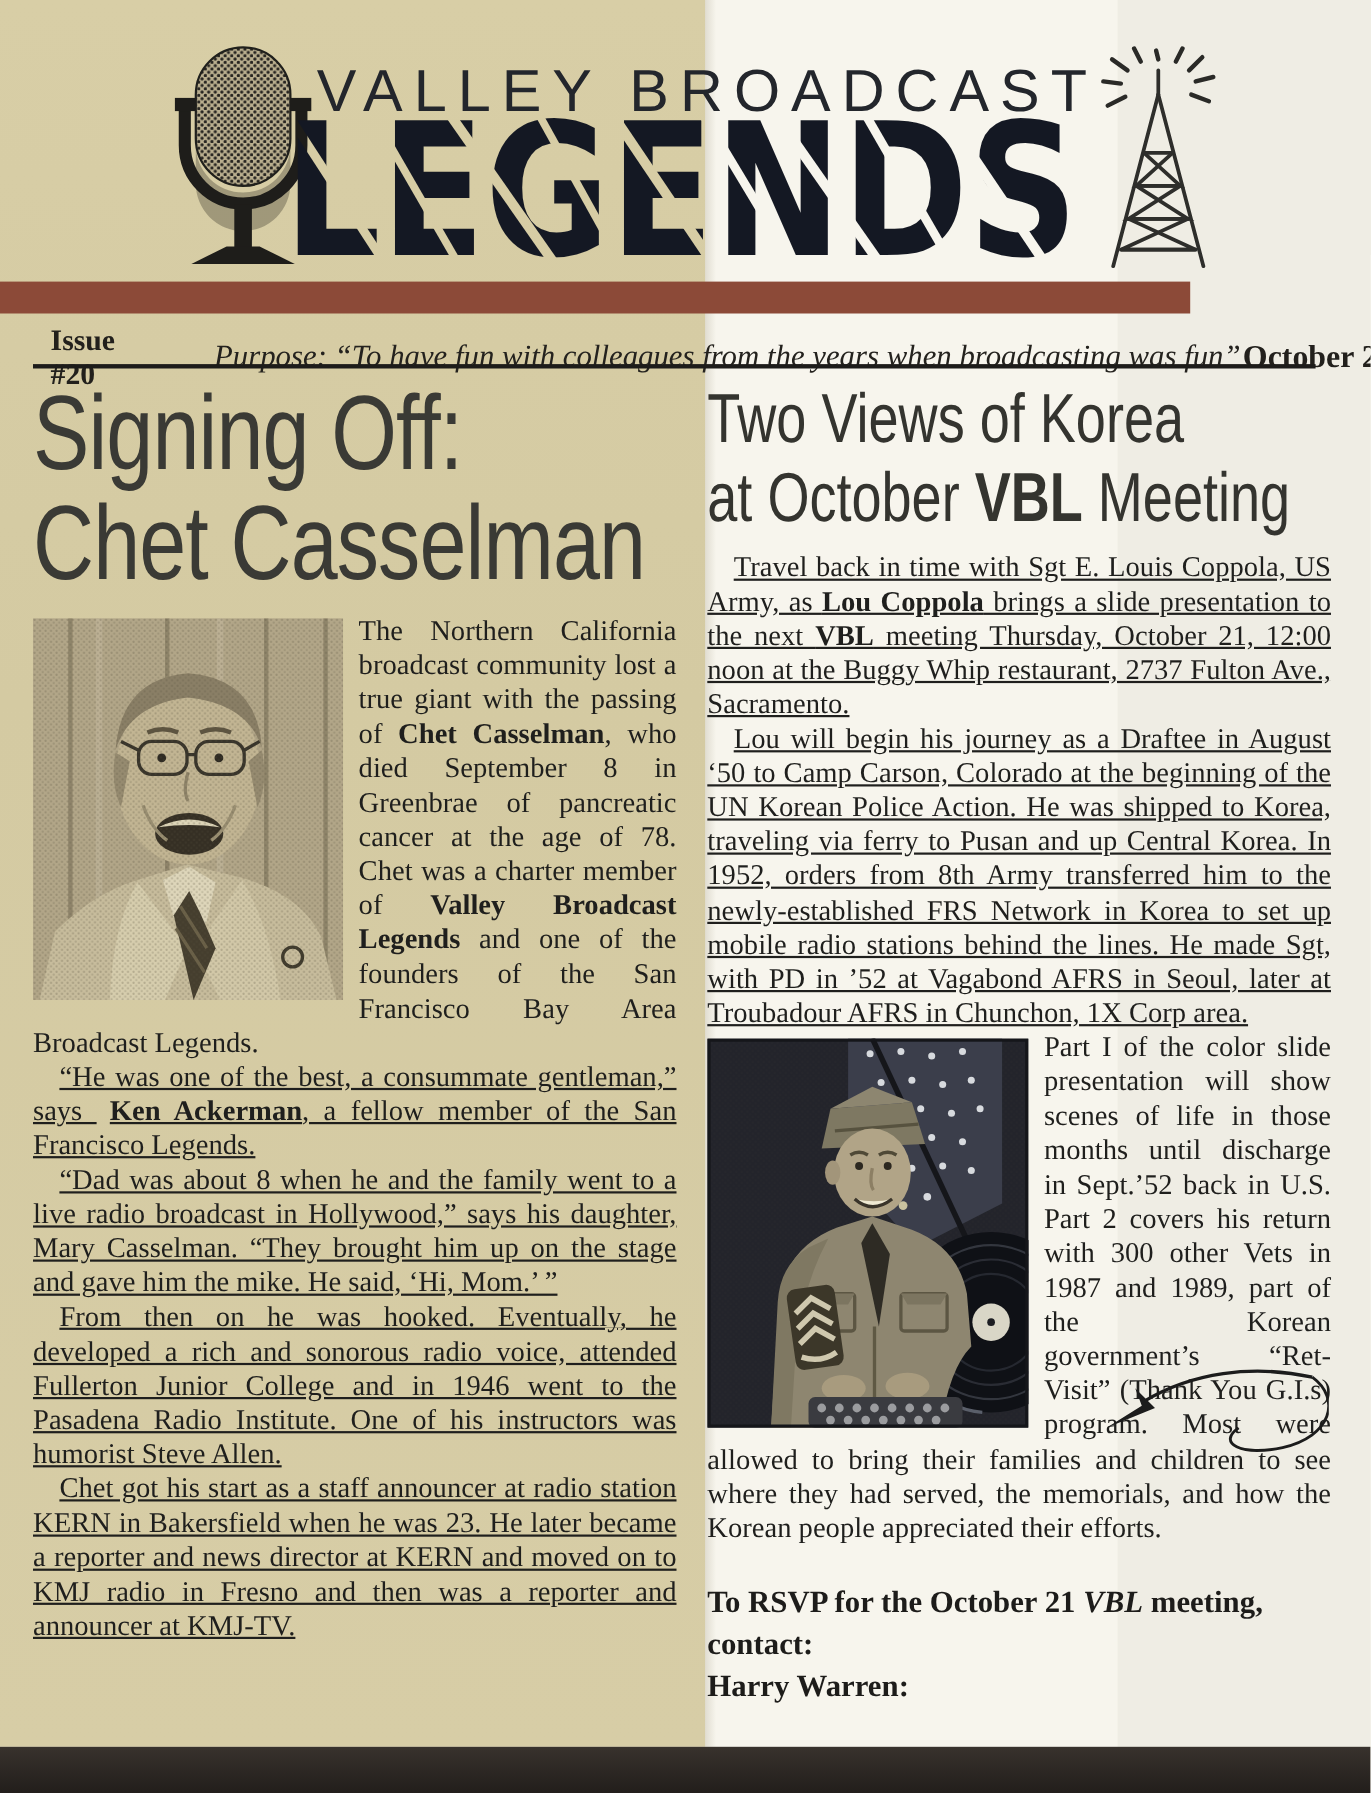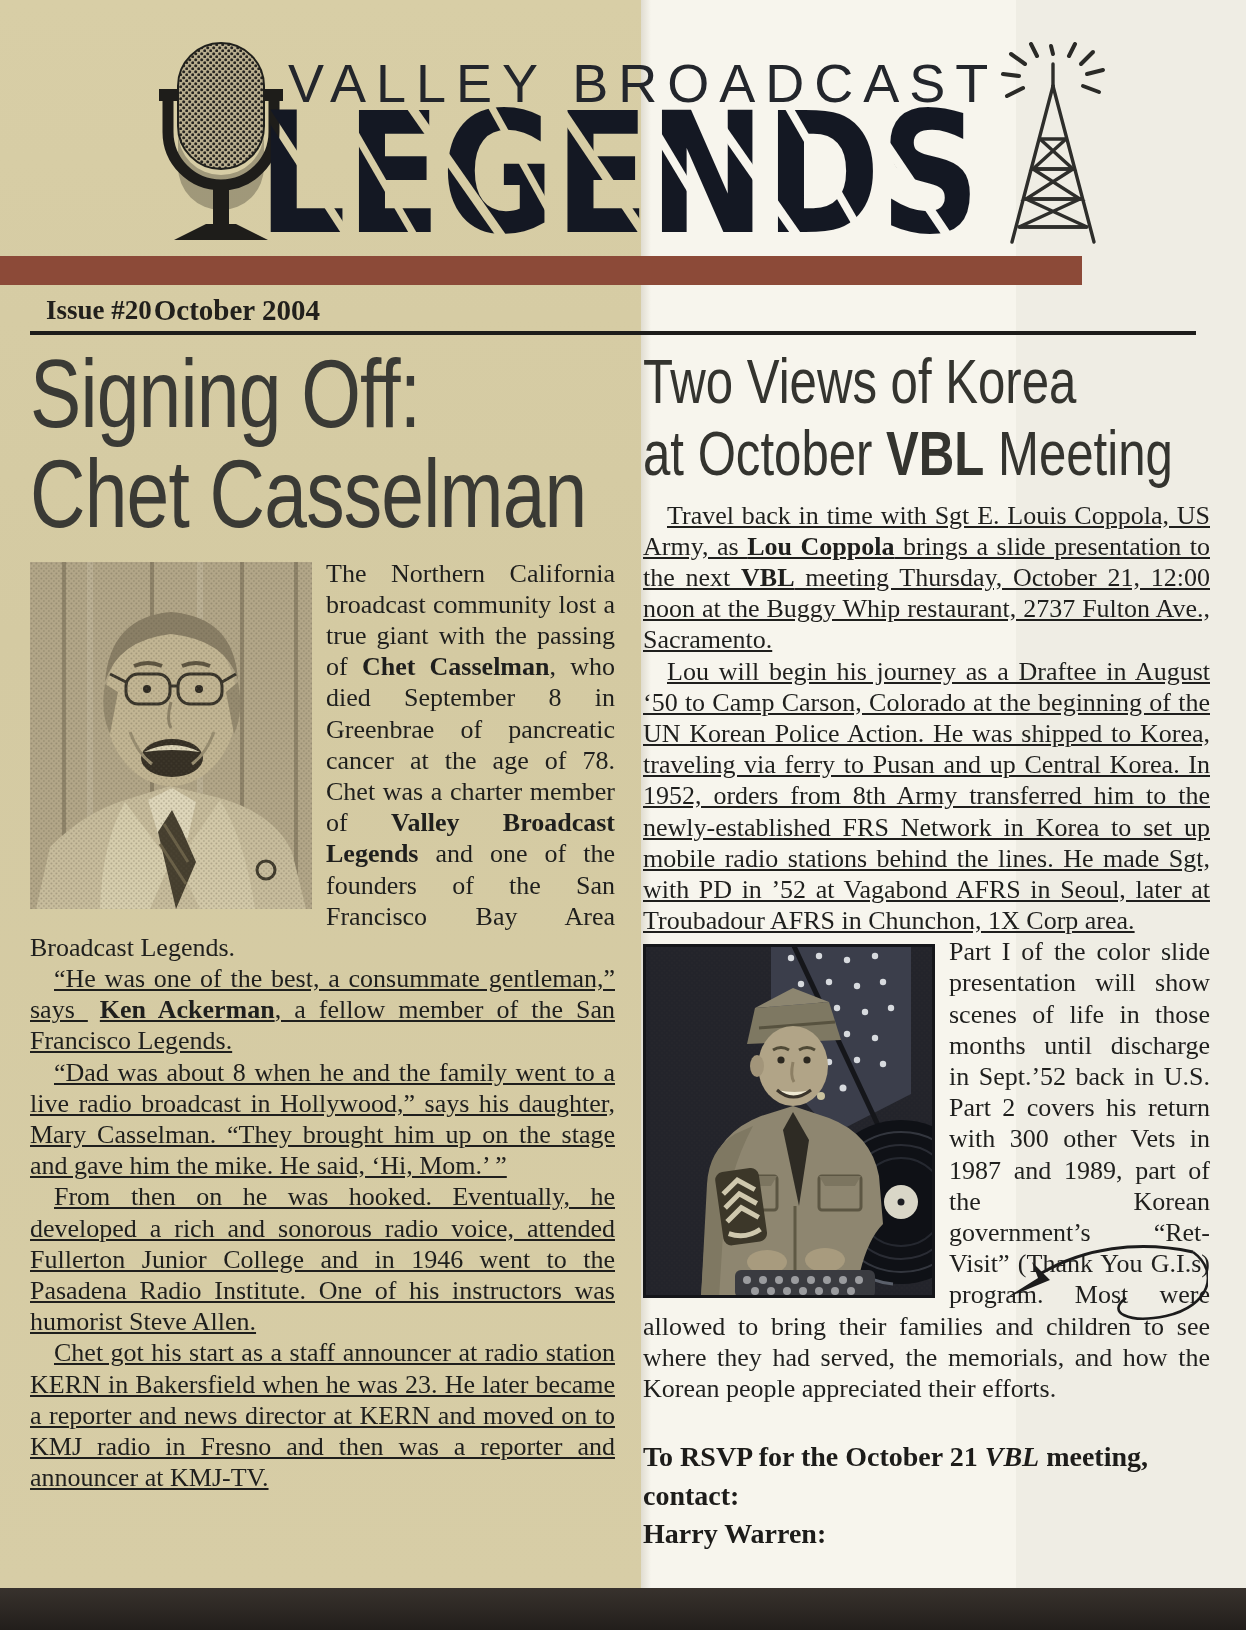--- a/index.html
+++ b/index.html
@@ -109,20 +109,21 @@
       <polyline points="30,22 16,12"></polyline>
       <polyline points="24,34 8,32"></polyline>
       <polyline points="28,46 12,54"></polyline>
     </g>
   </svg>
 
   <div class="maroon-bar"></div>
 
   <div class="issue-row">
     <span class="issue-no">Issue #20</span>
+    <span class="purpose">Purpose:  “To have fun with colleagues from the years when broadcasting was fun”</span>
     <span class="issue-date">October 2004</span>
   </div>
   <div class="issue-rule"></div>
 
   <div class="col-left">
     <h1 class="hl-left"><span>Signing Off:</span><br><span>Chet Casselman</span></h1>
 
     <div class="body-copy">
       <div>
         <svg class="photo-left" viewBox="0 0 282 347">

